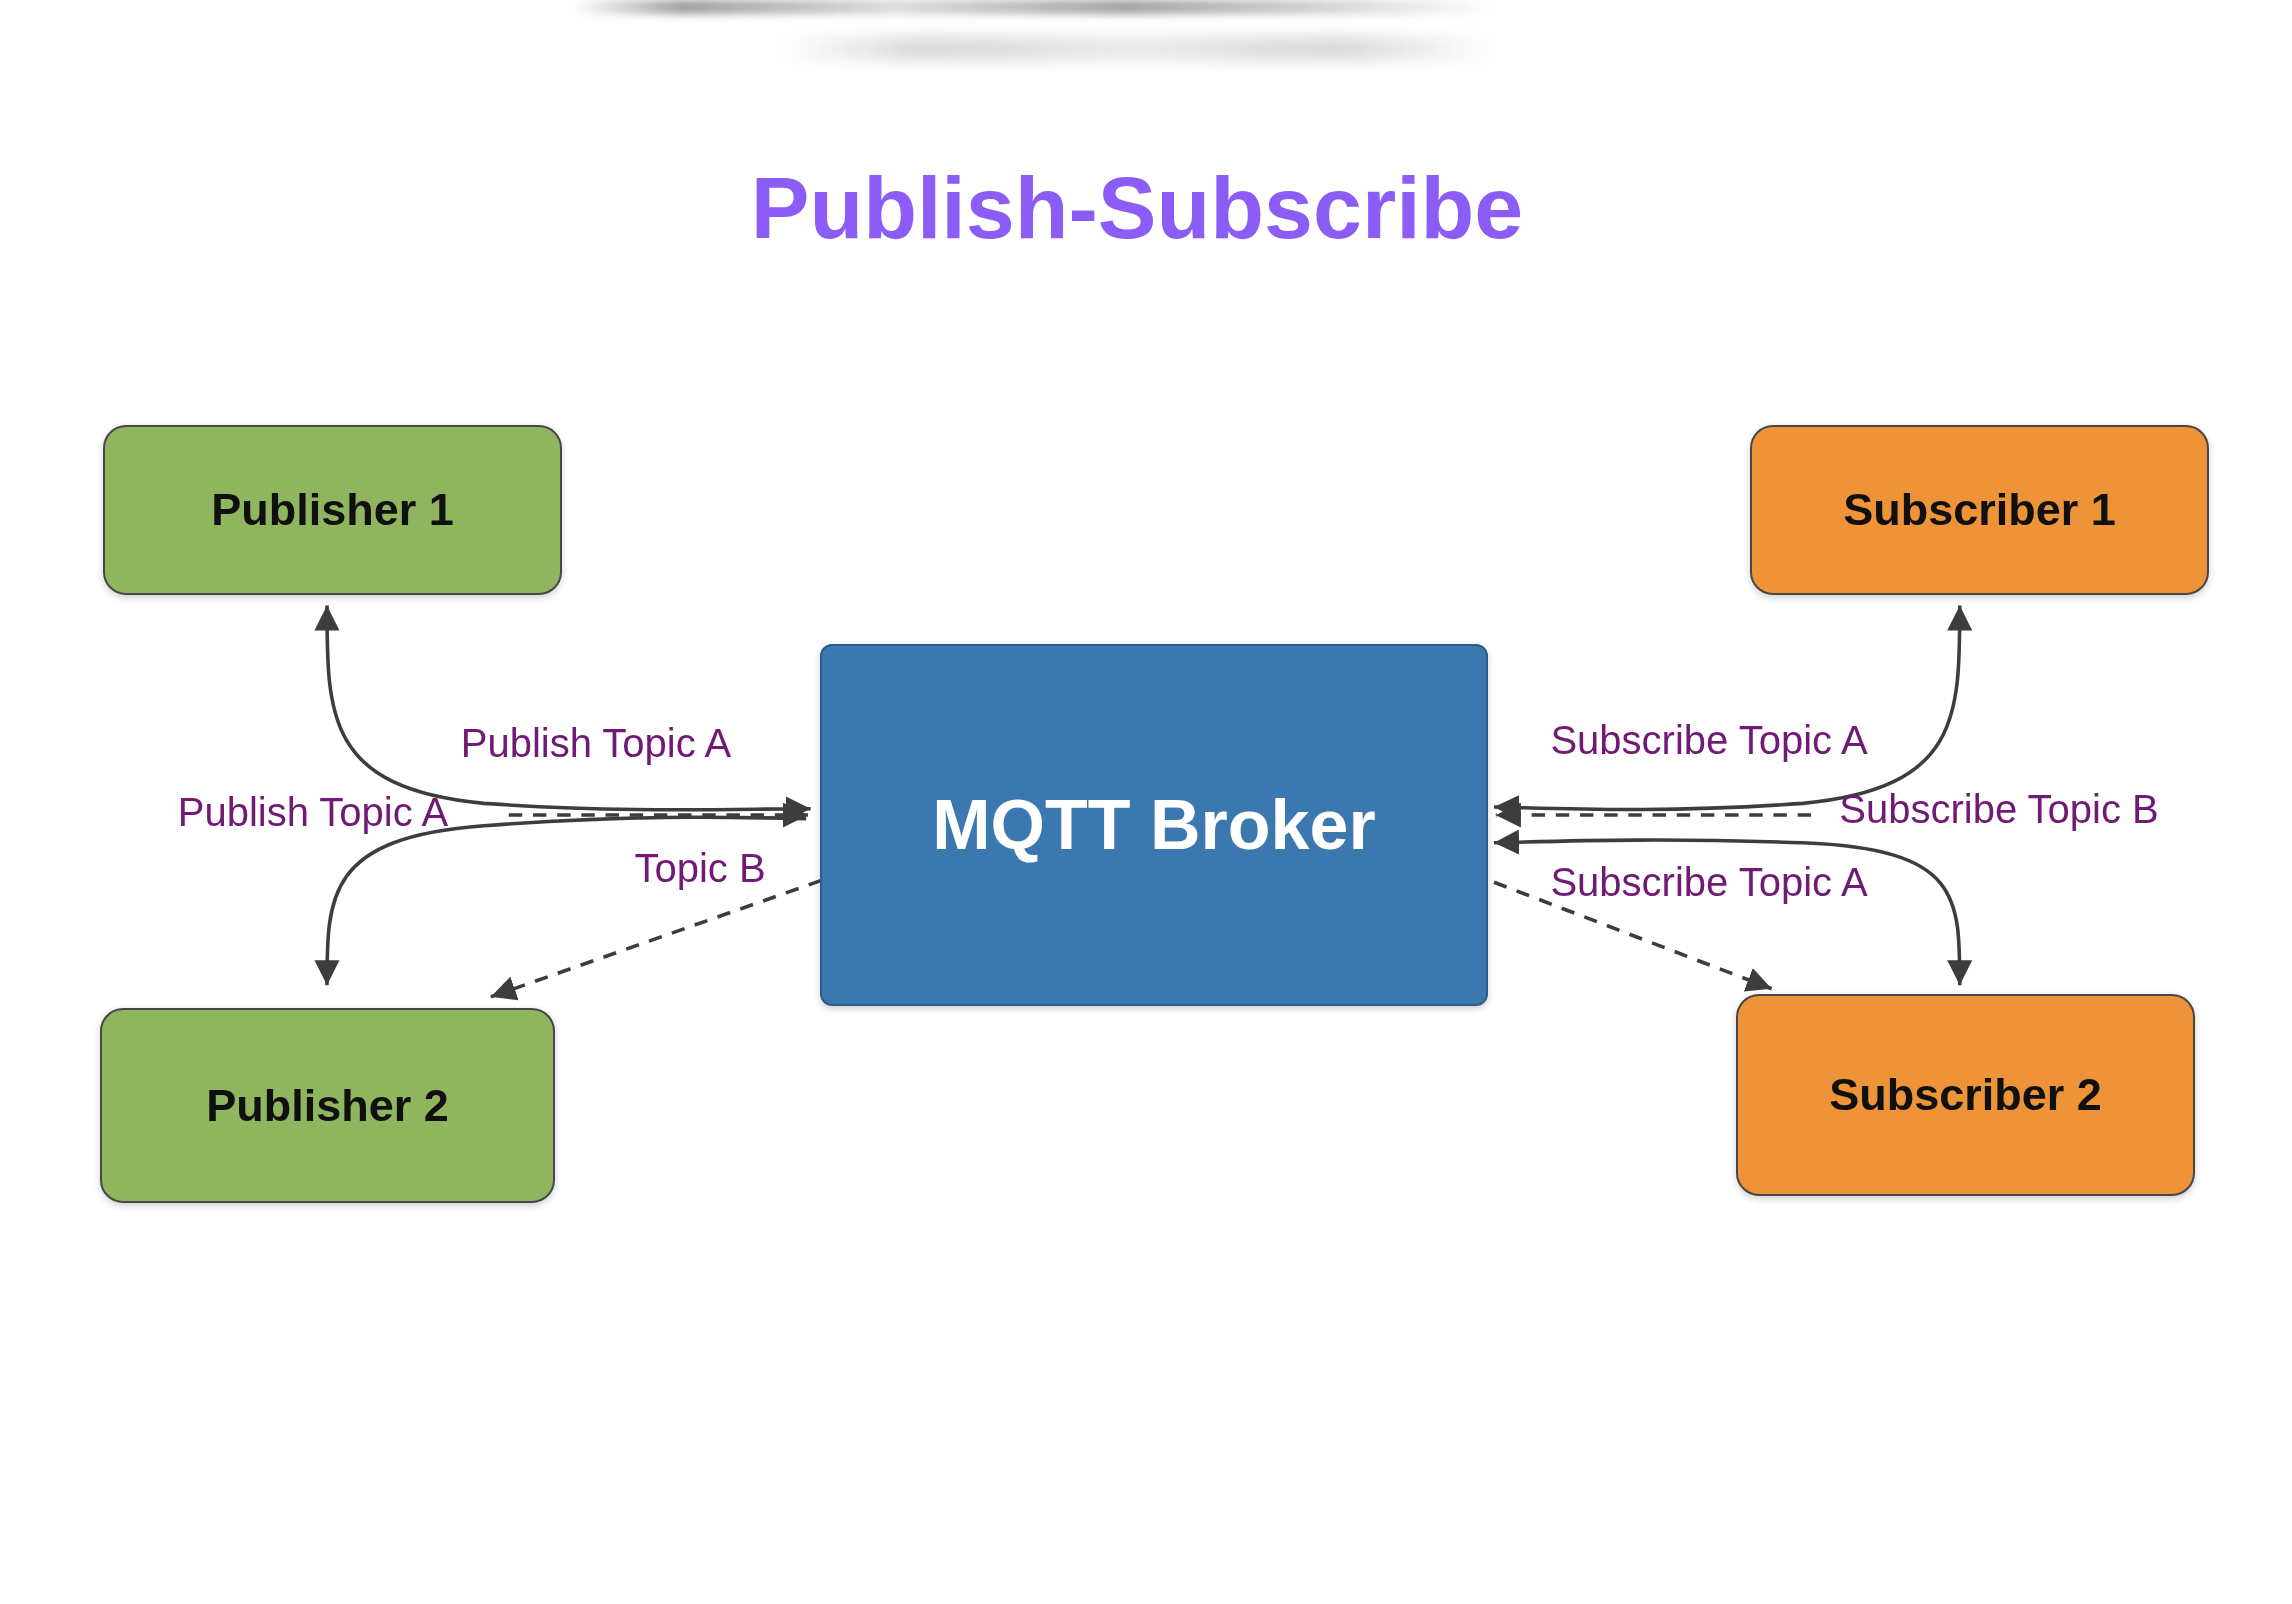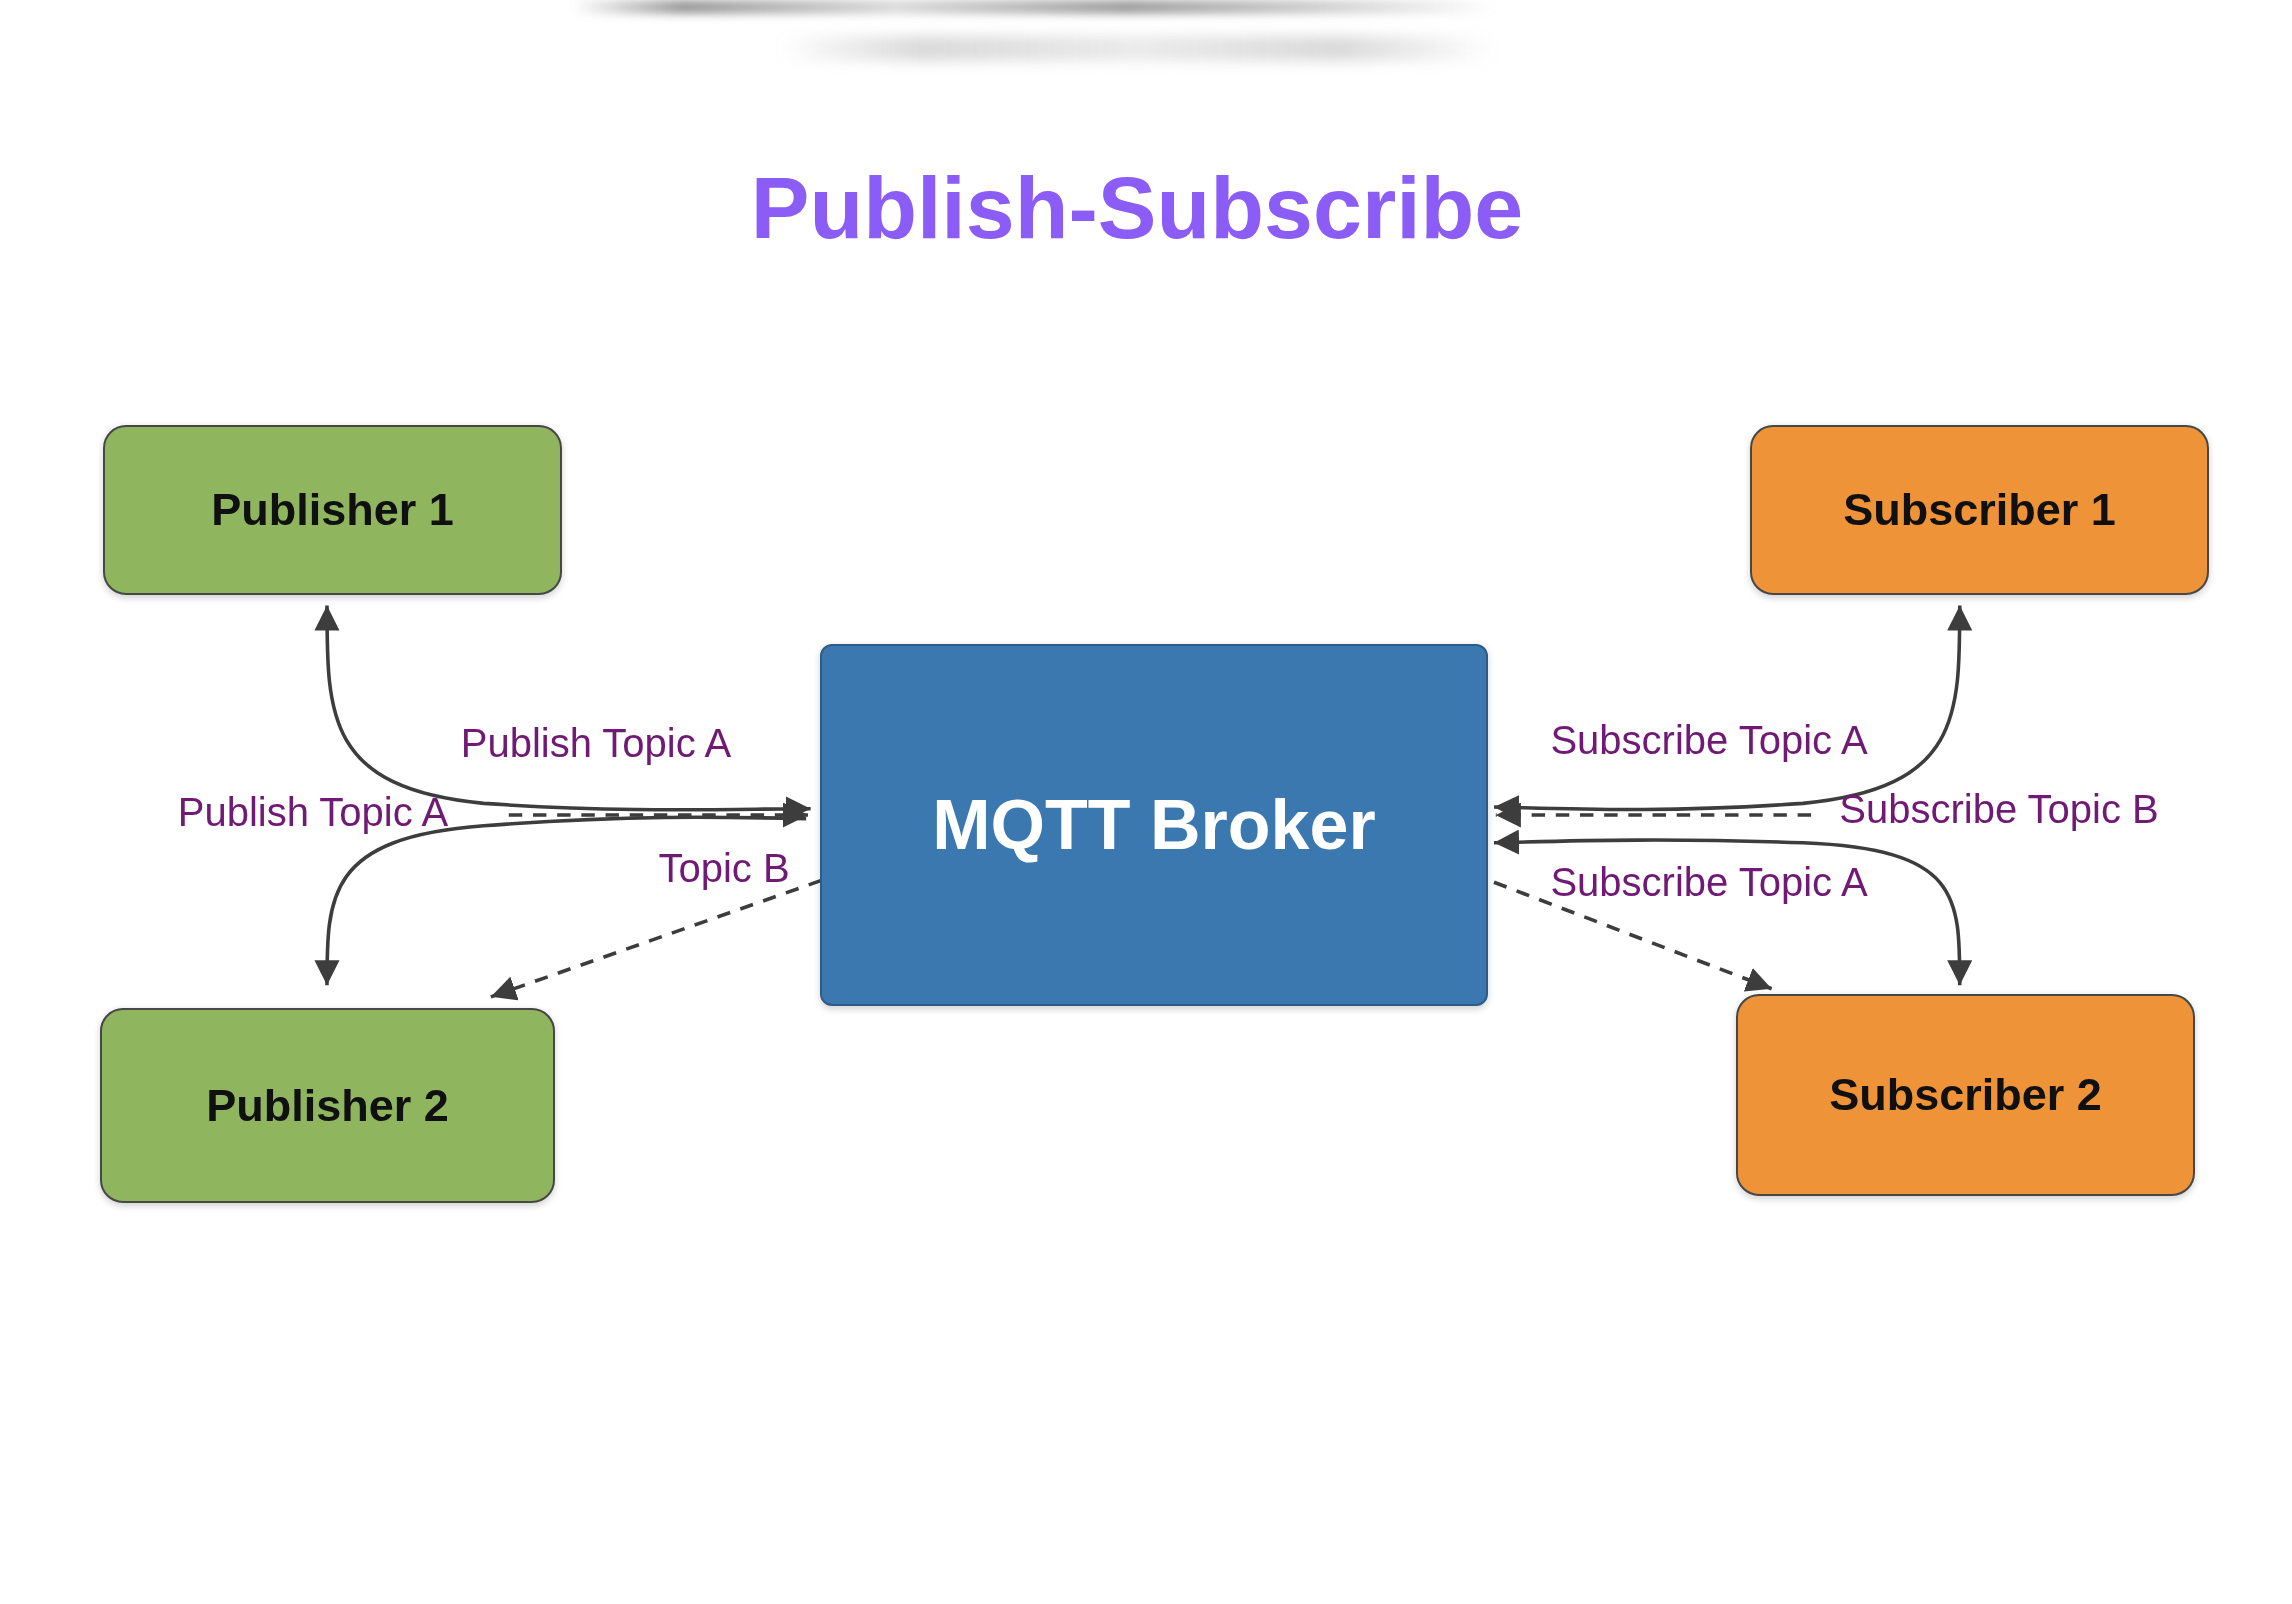--- a/index.html
+++ b/index.html
@@ -79,21 +79,21 @@
 
   .edge-label {
     position: absolute;
     transform: translate(-50%, -50%);
     font-size: 40px;
     color: #701a75;
     white-space: nowrap;
   }
   .lbl-pub-a1  { left: 596px;  top: 743px; }
   .lbl-pub-a2  { left: 313px;  top: 812px; }
-  .lbl-topic-b { left: 724px;  top: 868px; }
+  .lbl-topic-b { left: 700px;  top: 868px; }
   .lbl-sub-a1  { left: 1709px; top: 740px; }
   .lbl-sub-b   { left: 1999px; top: 809px; }
   .lbl-sub-a2  { left: 1709px; top: 882px; }
 </style>
 </head>
 <body>
 
 <div class="canvas">
 
   <div class="smudge s1"></div>

